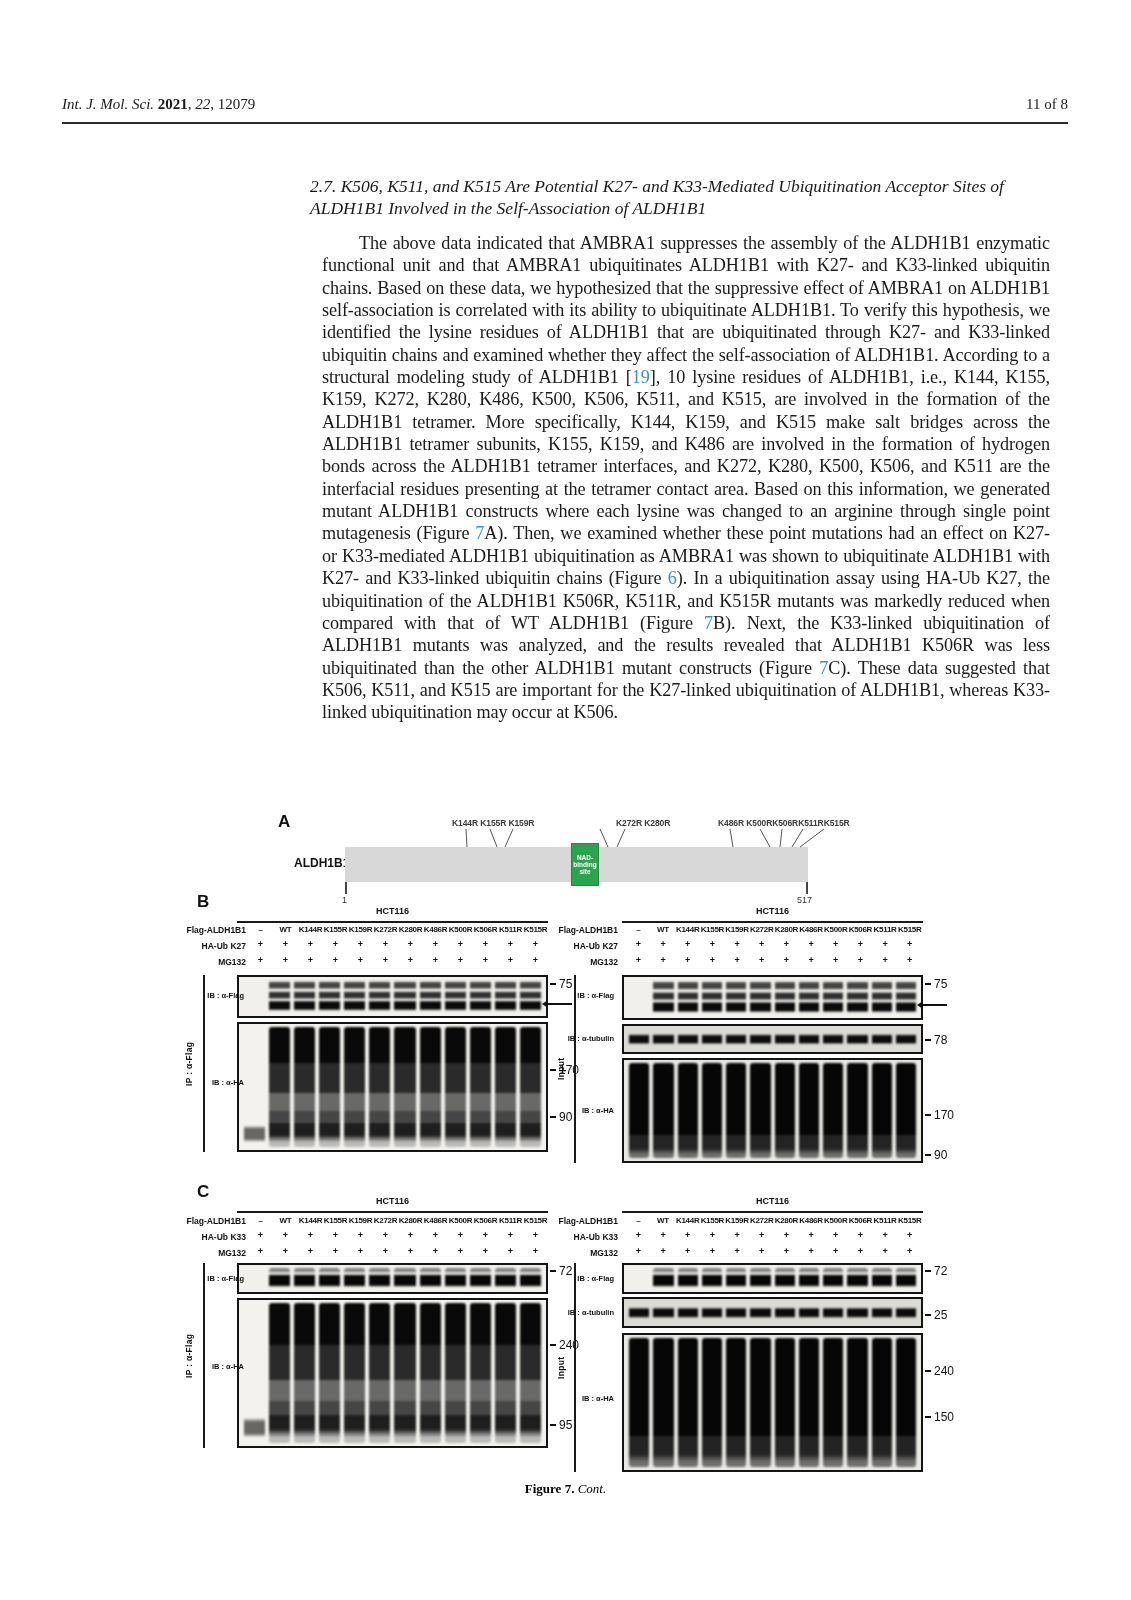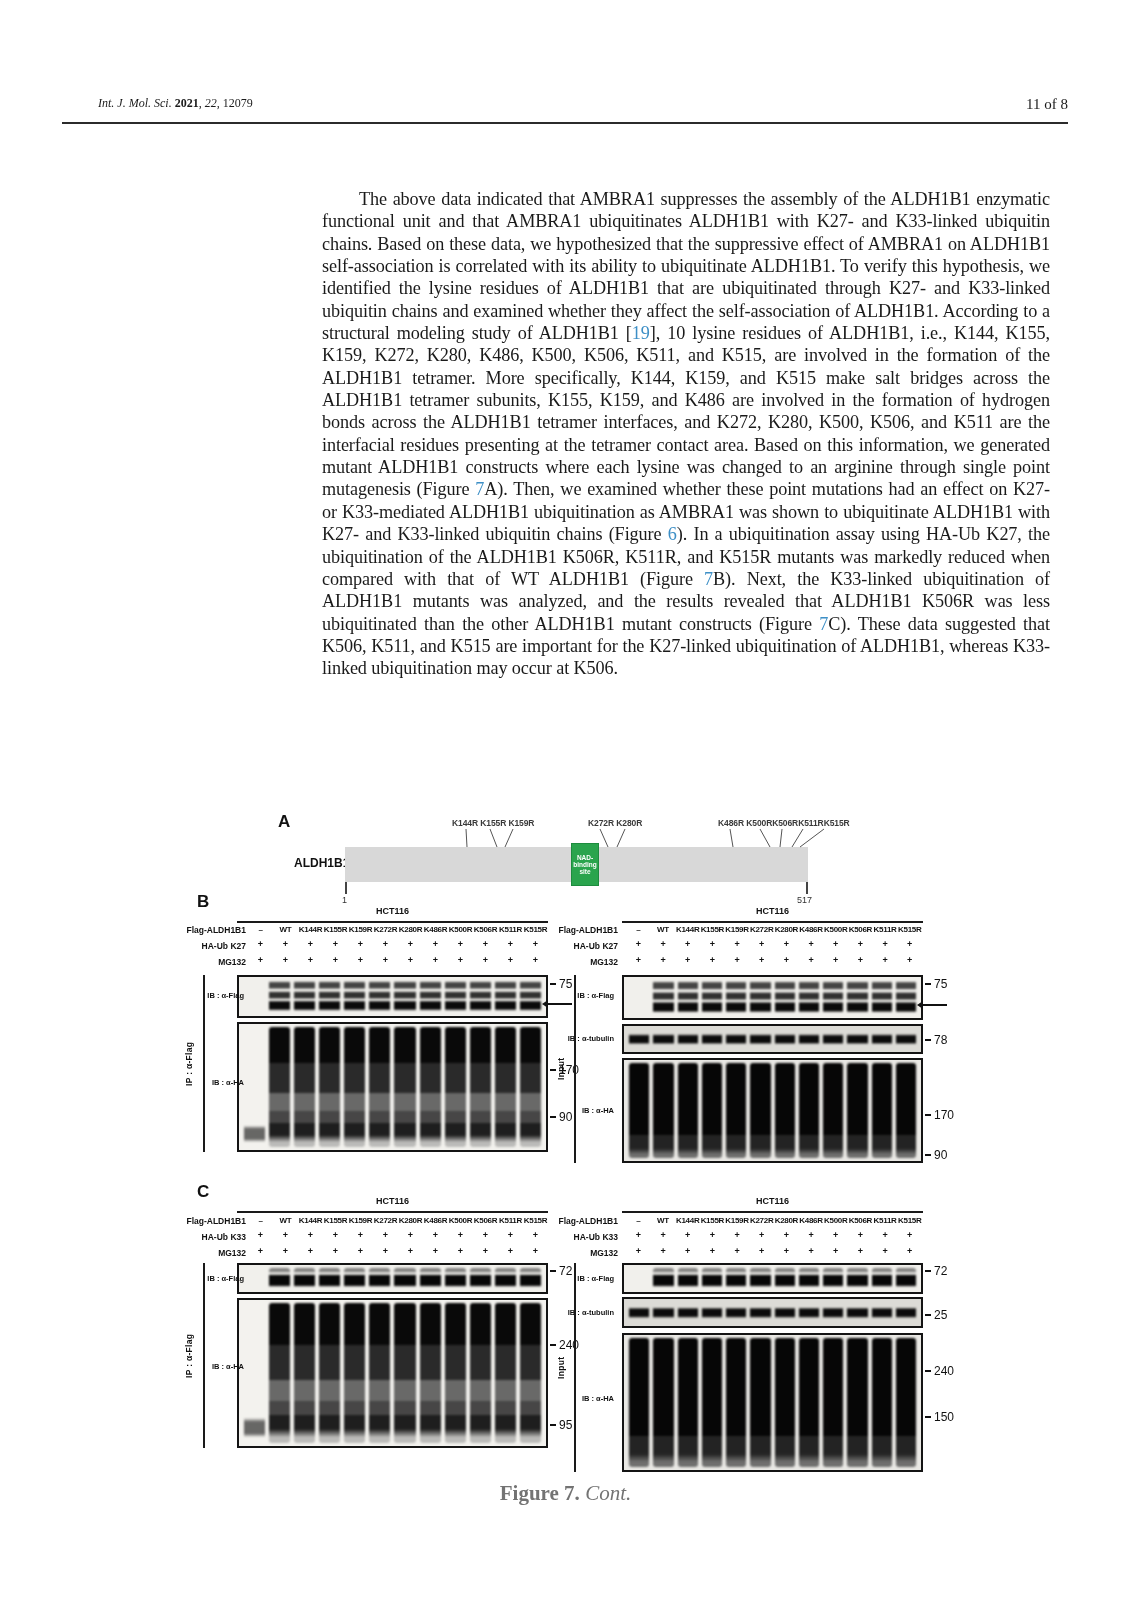--- a/index.html
+++ b/index.html
@@ -1,20 +1,20 @@
 <!DOCTYPE html>
 <html><head>
 <meta charset="utf-8">
 <style>
   html,body{margin:0;padding:0;background:#888;}
   .page{position:relative;width:1131px;height:1600px;background:#ffffff;margin:0 auto;overflow:hidden;
         font-family:"Liberation Serif",serif;color:#1a1a1a;}
 
   
-  .hdr-journal{position:absolute;left:62px;top:96px;font-size:12px;white-space:nowrap;margin-left:36px;}
+  .hdr-journal{position:absolute;left:62px;top:96px;font-size:15px;white-space:nowrap;}
   .hdr-journal .i{font-style:italic}
   .hdr-journal .b{font-weight:bold}
   .hdr-pageno{position:absolute;right:63px;top:96px;font-size:15px;}
   .hdr-rule{position:absolute;left:62px;top:122px;width:1006px;height:2px;background:#2b2b2b;}
 
   
   .content{position:absolute;left:310px;top:176px;width:752px;}
   .section-heading{font-style:italic;font-size:17.5px;line-height:21.5px;font-weight:normal;margin:0 0 13px 0;}
   .para{font-size:18.2px;line-height:22.35px;text-align:justify;text-indent:37px;margin:12px;letter-spacing:-0.1px;}
   .para .link{color:#3d8fc6;}
@@ -70,43 +70,44 @@
   .bt-smear .lane{background:linear-gradient(180deg,#090909 0 30%,rgba(25,25,25,.92) 30% 55%,
        rgba(70,70,70,.8) 55% 70%,rgba(40,40,40,.85) 70% 80%,rgba(12,12,12,.92) 80% 90%,
        rgba(120,120,120,.45) 96%);}
   .bt-smear .lane.first-band{background:linear-gradient(180deg,transparent 0 82%,rgba(10,10,10,.6) 85% 93%,transparent 96%);}
 
   .bt-smeardark{background:#e9e8e4;}
   .bt-smeardark .lane{filter:blur(.9px);background:linear-gradient(180deg,#060606 0 76%,
        rgba(25,25,25,.95) 76% 90%,rgba(60,60,60,.7) 96%);}
 
   
-  .caption{position:absolute;left:0;top:1481px;width:1131px;text-align:center;font-size:21px;color:#737373;}
+  .caption{position:absolute;left:0;top:1481px;width:1131px;text-align:center;font-size:13px;color:#000000;}
 </style>
 </head>
 <body>
 
 <div class="page">
 
   <div class="hdr-journal"><span class="i">Int. J. Mol. Sci. </span><span class="b">2021</span><span>, </span><span class="i">22</span><span>, 12079</span></div>
   <div class="hdr-pageno">11 of 8</div>
   <div class="hdr-rule"></div>
 
   <div class="content">
+    <h2 class="section-heading">2.7. K506, K511, and K515 Are Potential K27- and K33-Mediated Ubiquitination Acceptor Sites of ALDH1B1 Involved in the Self-Association of ALDH1B1</h2>
     <p class="para"><span>The above data indicated that AMBRA1 suppresses the assembly of the ALDH1B1 enzymatic functional unit and that AMBRA1 ubiquitinates ALDH1B1 with K27- and K33-linked ubiquitin chains. Based on these data, we hypothesized that the suppressive effect of AMBRA1 on ALDH1B1 self-association is correlated with its ability to ubiquitinate ALDH1B1. To verify this hypothesis, we identified the lysine residues of ALDH1B1 that are ubiquitinated through K27- and K33-linked ubiquitin chains and examined whether they affect the self-association of ALDH1B1. According to a structural modeling study of ALDH1B1 [</span><span class="link">19</span><span>], 10 lysine residues of ALDH1B1, i.e., K144, K155, K159, K272, K280, K486, K500, K506, K511, and K515, are involved in the formation of the ALDH1B1 tetramer. More specifically, K144, K159, and K515 make salt bridges across the ALDH1B1 tetramer subunits, K155, K159, and K486 are involved in the formation of hydrogen bonds across the ALDH1B1 tetramer interfaces, and K272, K280, K500, K506, and K511 are the interfacial residues presenting at the tetramer contact area. Based on this information, we generated mutant ALDH1B1 constructs where each lysine was changed to an arginine through single point mutagenesis (Figure </span><span class="link">7</span><span>A). Then, we examined whether these point mutations had an effect on K27- or K33-mediated ALDH1B1 ubiquitination as AMBRA1 was shown to ubiquitinate ALDH1B1 with K27- and K33-linked ubiquitin chains (Figure </span><span class="link">6</span><span>). In a ubiquitination assay using HA-Ub K27, the ubiquitination of the ALDH1B1 K506R, K511R, and K515R mutants was markedly reduced when compared with that of WT ALDH1B1 (Figure </span><span class="link">7</span><span>B). Next, the K33-linked ubiquitination of ALDH1B1 mutants was analyzed, and the results revealed that ALDH1B1 K506R was less ubiquitinated than the other ALDH1B1 mutant constructs (Figure </span><span class="link">7</span><span>C). These data suggested that K506, K511, and K515 are important for the K27-linked ubiquitination of ALDH1B1, whereas K33-linked ubiquitination may occur at K506.</span></p>
   </div>
 
   <div class="fig">
 
     <div class="plabel" style="left:278px;top:812px">A</div>
     <div class="protein-name" style="left:294px;top:856px">ALDH1B1</div>
     <div class="bar" style="left:345px;top:847px;width:463px;height:35px"></div>
     <div class="domain-box" style="left:571px;top:843px;width:28px;height:43px">NAD-binding site</div>
     <div class="mutlabel" style="left:452px;top:818px">K144R K155R K159R</div>
-    <div class="mutlabel" style="left:588px;top:818px">K272R K280R</div>
+    <div class="mutlabel" style="left:616px;top:818px">K272R K280R</div>
     <div class="mutlabel" style="left:718px;top:818px">K486R K500RK506RK511RK515R</div>
     <svg class="pointers" style="left:340px;top:826px" width="500" height="22">
       <g stroke="#555" stroke-width="1">
         <line x1="126" y1="3" x2="127" y2="21"></line>
           <line x1="150" y1="3" x2="157" y2="21"></line>
           <line x1="173" y1="3" x2="165" y2="21"></line>
         <line x1="260" y1="3" x2="268" y2="21"></line>
           <line x1="285" y1="3" x2="277" y2="21"></line>
         <line x1="390" y1="3" x2="393" y2="21"></line>
           <line x1="420" y1="3" x2="430" y2="21"></line>

